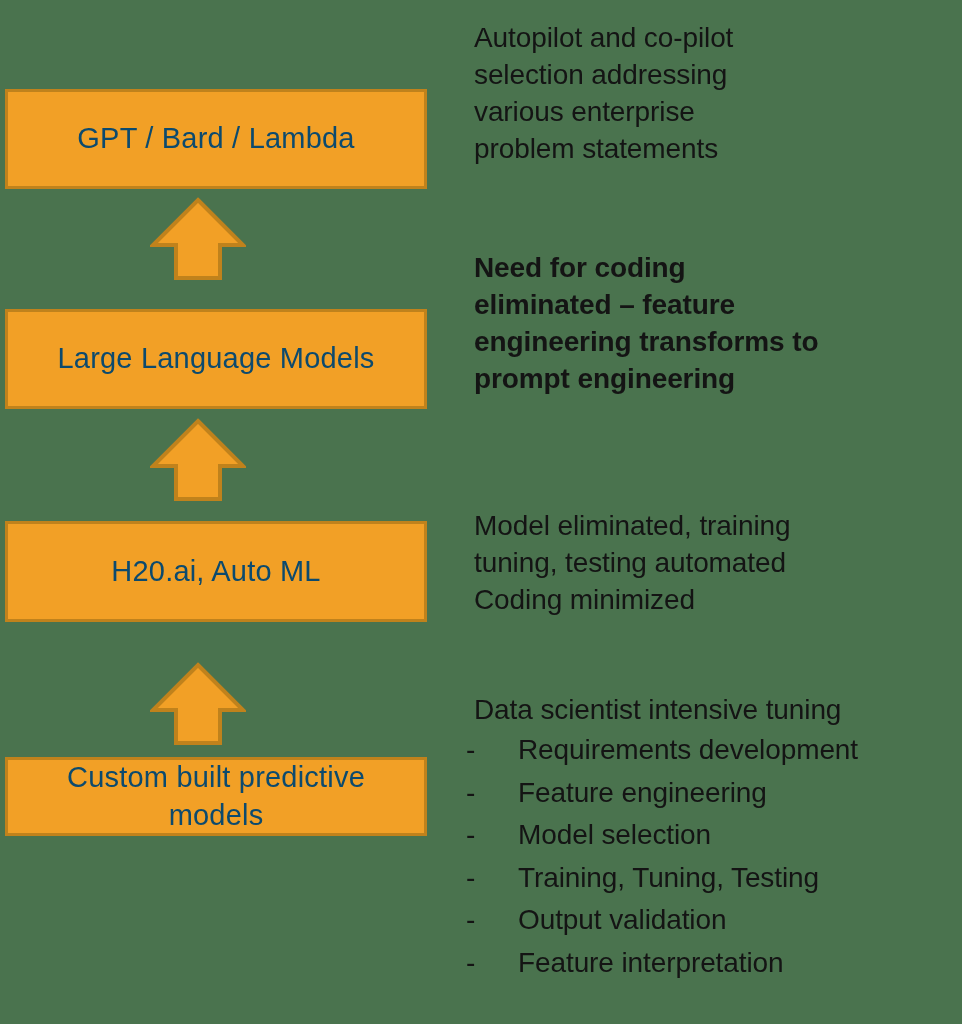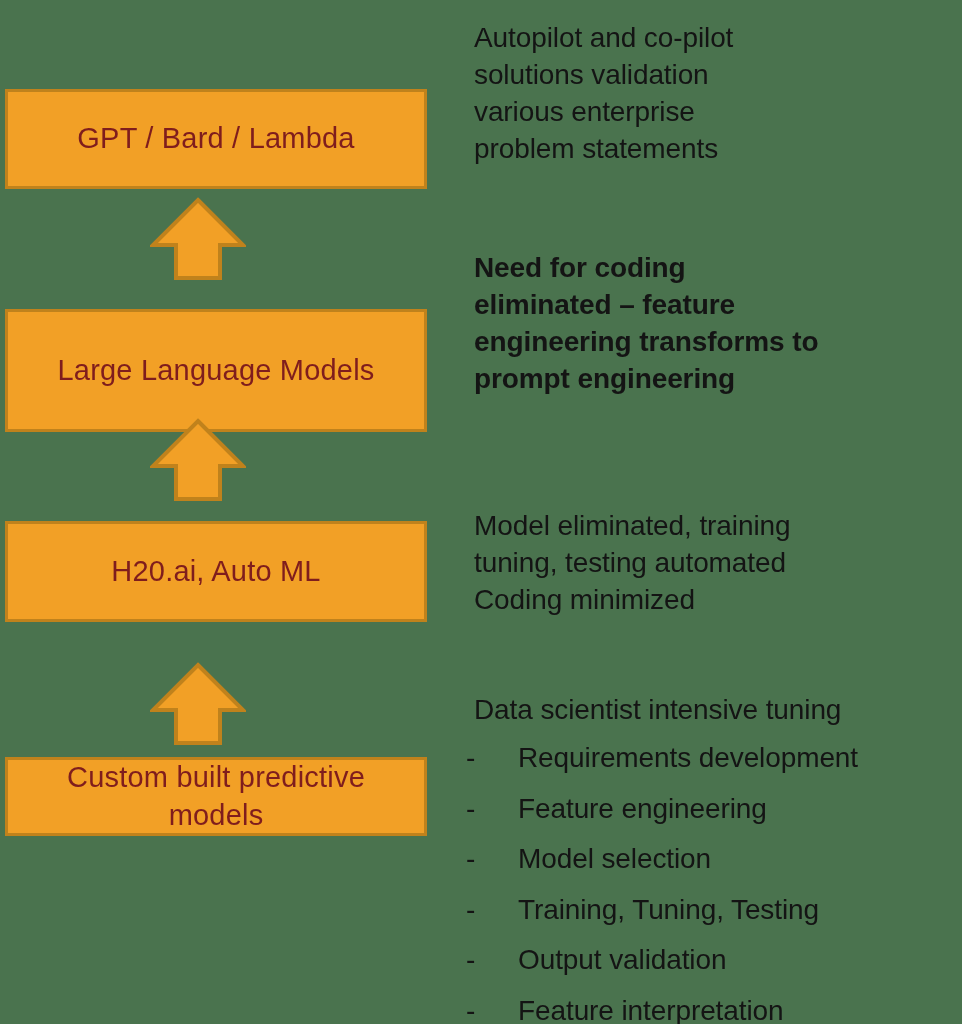--- a/index.html
+++ b/index.html
@@ -21,33 +21,33 @@
   }
 
   
   .stack-box {
     position: absolute;
     left: 5px;
     width: 422px;
     box-sizing: border-box;
     background: #f2a026;
     border: 3px solid #c0821c;
-    color: #7f1d1d;
+    color: #0c4a6e;
     display: flex;
     align-items: center;
     justify-content: center;
     text-align: center;
     font-size: 29px;
     font-weight: 400;
     letter-spacing: 0.2px;
     line-height: 1.28;
     padding: 4px 16px;
   }
   .stack-box.b1 { top: 89px;  height: 100px; }
-  .stack-box.b2 { top: 309px; height: 123px; }
+  .stack-box.b2 { top: 309px; height: 100px; }
   .stack-box.b3 { top: 521px; height: 101px; }
   .stack-box.b4 { top: 757px; height: 79px; }
 
   
   .arrow-up {
     position: absolute;
     left: 150px;
     width: 96px;
     height: 84px;
   }
@@ -85,34 +85,34 @@
     font-size: 28px;
     line-height: 1.52;
     color: #141414;
     white-space: nowrap;
   }
   .task-list li .dash {
     display: inline-block;
     width: 52px;
     flex: 0 0 52px;
   }
-  .task-list li .txt { display: inline-block; margin-top: 8px; }
+  .task-list li .txt { display: inline-block; }
 </style>
 </head>
 <body>
 
 <div id="stage">
 
   <div class="stack-box b1">
     <span>GPT / Bard / Lambda</span>
   </div>
 
   <div class="note note-n1">
     <span class="line">Autopilot and co-pilot</span>
-    <span class="line">solutions validation</span>
+    <span class="line">selection addressing</span>
     <span class="line">various enterprise</span>
     <span class="line">problem statements</span>
   </div>
 
   <div class="arrow-up arrow-a1">
     <svg viewBox="0 0 96 84" xmlns="http://www.w3.org/2000/svg" aria-hidden="true">
       <polygon points="48,3 93,48 70,48 70,81 26,81 26,48 3,48" fill="#f2a026" stroke="#c0821c" stroke-width="4" stroke-linejoin="miter"></polygon>
     </svg>
   </div>
 

